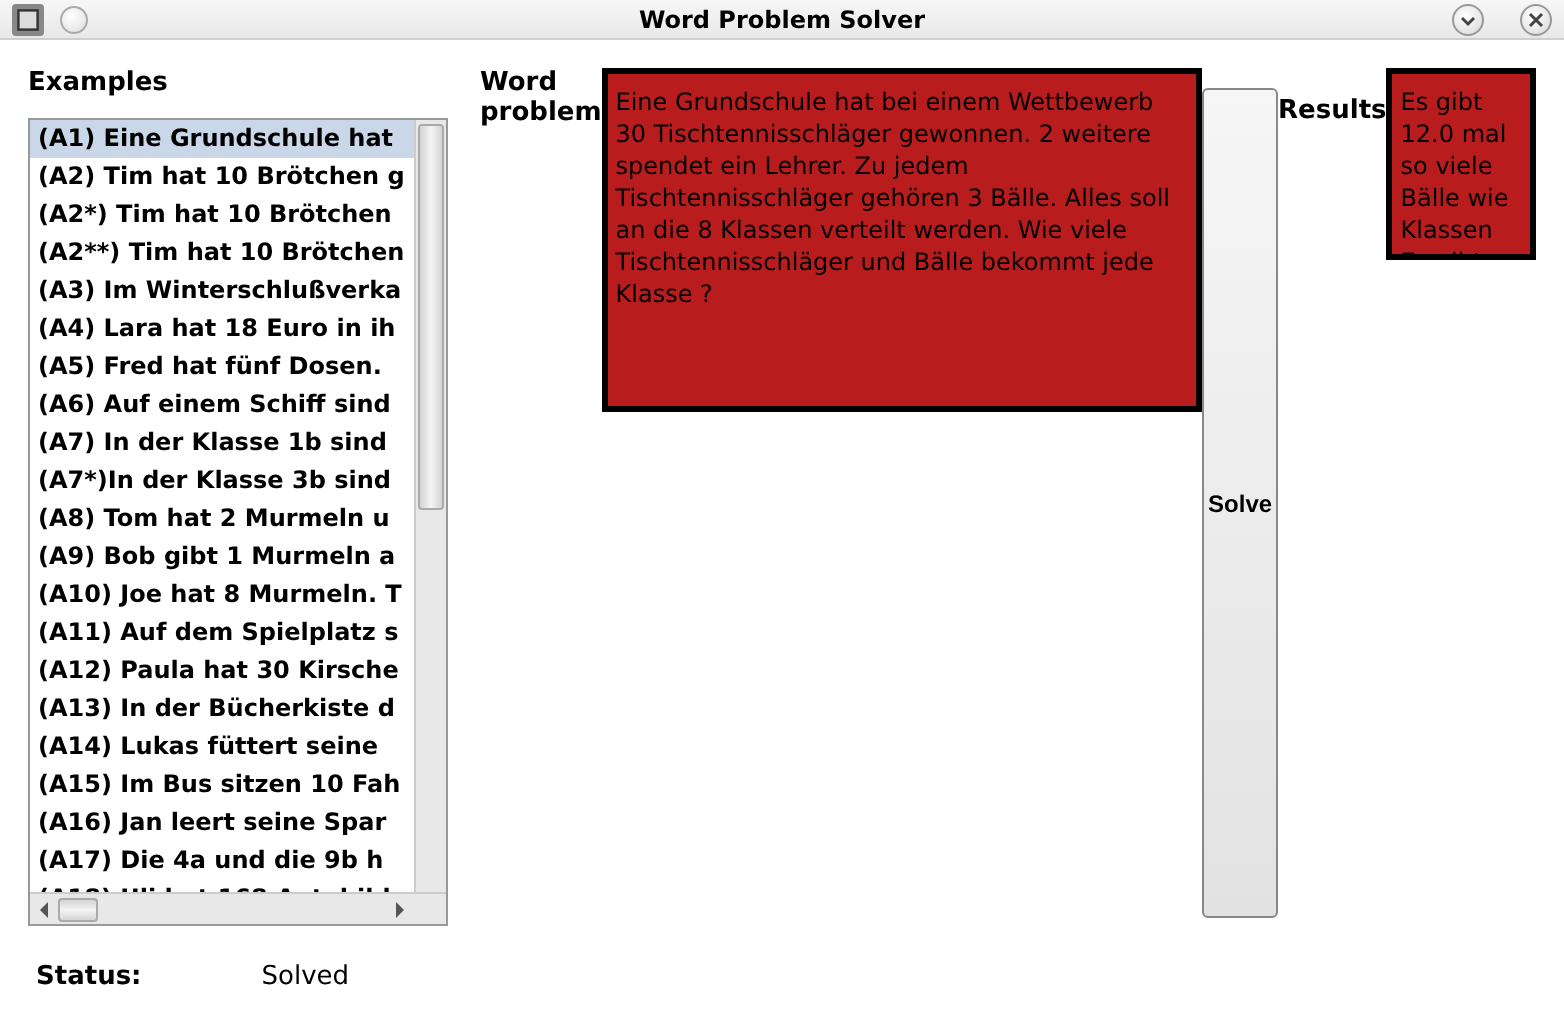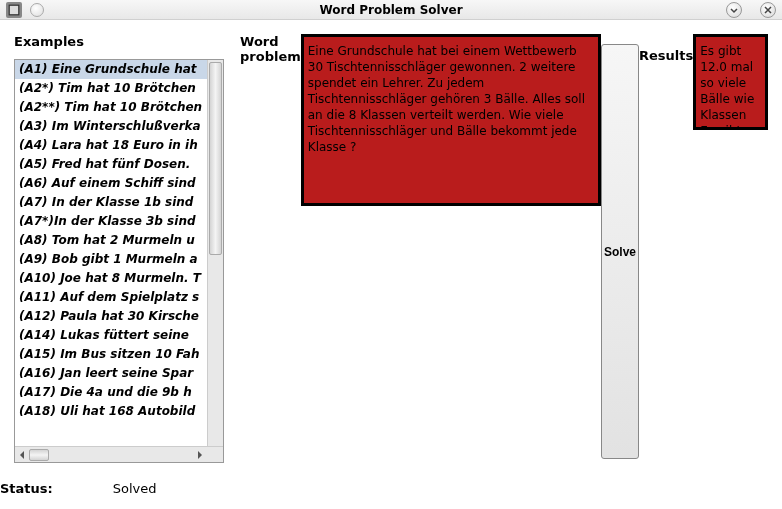--- a/index.html
+++ b/index.html
@@ -89,21 +89,20 @@
     border: 1px solid #999;
     background: #fff;
     display: flex;
     flex-direction: column;
     min-height: 0;
   }
   .list-body {
     flex: 1;
     display: flex;
     min-height: 0;
-    font-style: italic;
   }
   .list-inner {
     flex: 1;
     overflow: hidden;
     font-size: 12px;
     font-weight: bold;
     line-height: 19px;
     white-space: nowrap;
   }
   .list-item {
@@ -182,21 +181,21 @@
     padding: 3px 2px;
     font-size: 12px;
     font-weight: bold;
     background: linear-gradient(to bottom,#f6f6f6,#e2e2e2);
     border: 1px solid #888;
     border-radius: 3px;
     cursor: pointer;
   }
   .statusbar {
     height: 34px;
-    padding: 6px 0;
+    padding: 6px 18px;
     font-size: 13px;
     display:flex;
     align-items:center;
     gap: 60px;
   }
   .statusbar .lbl { font-weight: bold; }
 </style>
 </head>
 <body>
 
@@ -223,33 +222,35 @@
 </div>
 
 <div class="content">
 
   <div class="examples-pane">
     <div class="section-label">Examples</div>
     <div class="list-wrap">
       <div class="list-body">
         <div class="list-inner" id="examples-inner">
             <div class="list-item selected">(A1) Eine Grundschule hat</div>
+            <div class="list-item">(A2) Tim hat 10 Brötchen g</div>
             <div class="list-item">(A2*) Tim hat 10 Brötchen</div>
             <div class="list-item">(A2**) Tim hat 10 Brötchen</div>
             <div class="list-item">(A3) Im Winterschlußverka</div>
             <div class="list-item">(A4) Lara hat 18 Euro in ih</div>
             <div class="list-item">(A5) Fred hat fünf Dosen.</div>
             <div class="list-item">(A6) Auf einem Schiff sind</div>
             <div class="list-item">(A7) In der Klasse 1b sind</div>
             <div class="list-item">(A7*)In der Klasse 3b sind</div>
             <div class="list-item">(A8) Tom hat 2 Murmeln u</div>
             <div class="list-item">(A9) Bob gibt 1 Murmeln a</div>
             <div class="list-item">(A10) Joe hat 8 Murmeln. T</div>
             <div class="list-item">(A11) Auf dem Spielplatz s</div>
             <div class="list-item">(A12) Paula hat 30 Kirsche</div>
+            <div class="list-item">(A13) In der Bücherkiste d</div>
             <div class="list-item">(A14) Lukas füttert seine</div>
             <div class="list-item">(A15) Im Bus sitzen 10 Fah</div>
             <div class="list-item">(A16) Jan leert seine Spar</div>
             <div class="list-item">(A17) Die 4a und die 9b h</div>
             <div class="list-item">(A18) Uli hat 168 Autobild</div>
           </div>
         <div class="vscroll">
           <div class="vscroll-thumb"></div>
         </div>
       </div>

